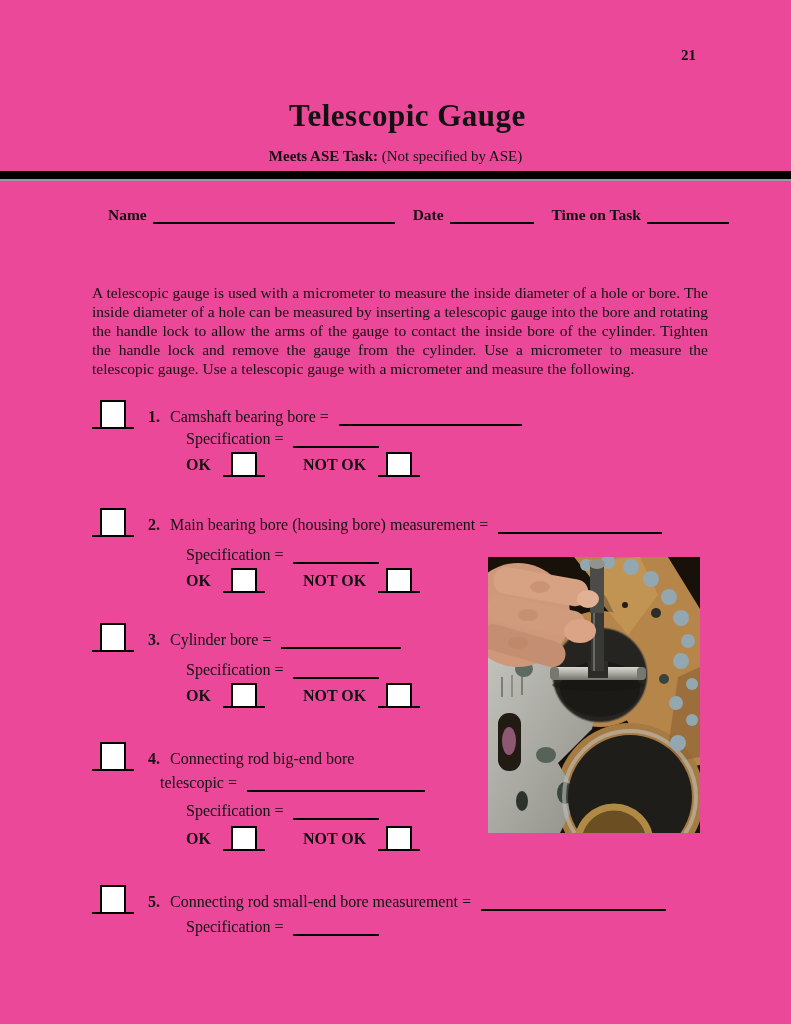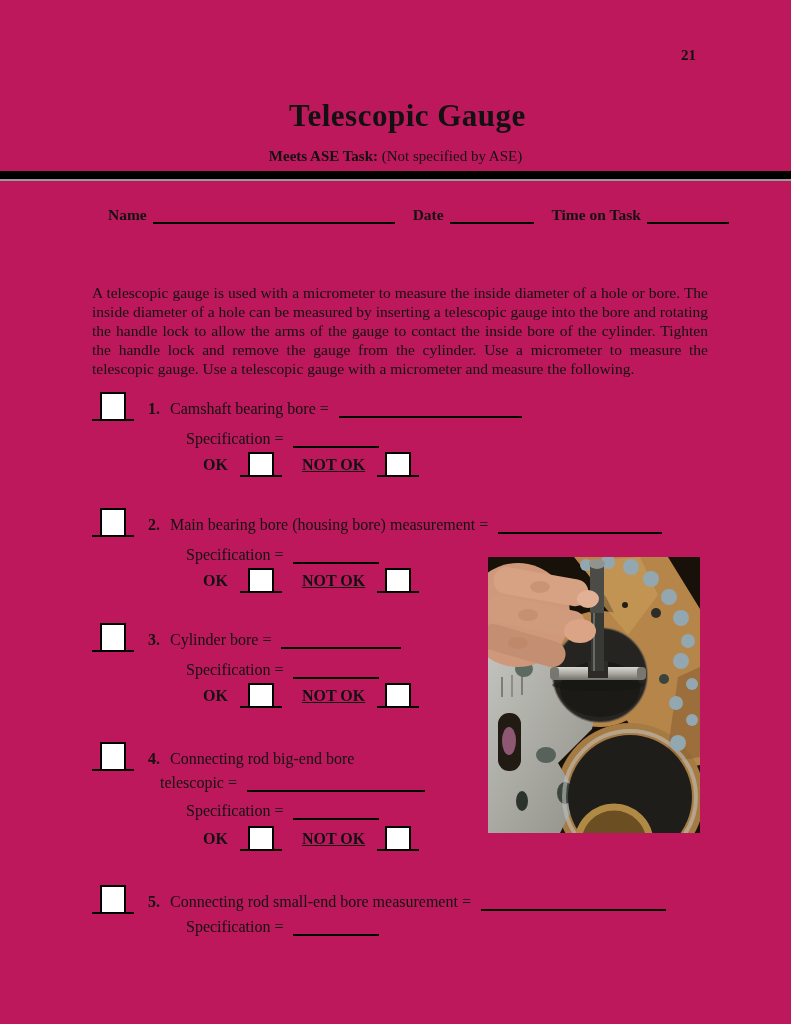--- a/index.html
+++ b/index.html
@@ -1,17 +1,17 @@
 <!DOCTYPE html>
 <html><head>
 <meta charset="utf-8">
 <style>
   html,body { margin:0; padding:0; background:#ffffff; }
   .page {
-    position:relative; width:791px; height:1024px; background:#be185d;
+    position:relative; width:791px; height:1024px; background:#ec4899;
     font-family:"Liberation Serif","DejaVu Serif",serif; color:#111; overflow:hidden;
   }
   .b { font-weight:bold; }
   .page-number { position:absolute; top:47px; right:95px; font-size:15px; font-weight:bold; }
   .title { position:absolute; top:86px; left:0; width:100%; text-align:center;
            font-size:31px; font-weight:bold; margin:12px; letter-spacing:0.5px; }
   .meets { position:absolute; top:148px; left:0; width:100%; text-align:center; font-size:15px; }
   .rule  { position:absolute; top:171px; left:0; width:791px; height:8px; background:#000;
            border-bottom:2px solid #9a9a9a; }
 
@@ -30,22 +30,22 @@
 
   .task  { position:absolute; left:92px; width:620px; height:110px; font-size:16px; }
   .t-row { position:absolute; left:0; white-space:nowrap; line-height:22px; }
   .num   { font-weight:bold; margin:0 6px 0 10px; }
 
   .boxline { display:inline-block; border-bottom:2px solid #000; padding:0 8px;
              vertical-align:-5px; line-height:0; }
   .box { display:inline-block; width:22px; height:21px; border:2px solid #000;
          background:#fff; margin-bottom:-2px; }
   .lead-box { width:22px; height:25px; }
-  .okword  { font-weight:bold;margin-left:17px; }
-  .nok { margin-left:16px;text-decoration:underline; }
+  .okword  { font-weight:bold; }
+  .nok { margin-left:34px; }
   .okbl { margin-left:8px; }
 
   .photo { position:absolute; left:488px; top:557px; width:212px; height:276px; }
 </style>
 </head>
 <body>
 
 <div class="page">
 
   <div class="page-number">21</div>
@@ -59,21 +59,21 @@
   <div class="info row1">
     <span class="b">Name</span><span class="bl" style="width:242px"></span>
     <span class="b">Date</span><span class="bl" style="width:84px"></span>
     <span class="b">Time on Task</span><span class="bl" style="width:82px"></span>
   </div>
 
 
   <p class="intro">A telescopic gauge is used with a micrometer to measure the inside diameter of a hole or bore. The inside diameter of a hole can be measured by inserting a telescopic gauge into the bore and rotating the handle lock to allow the arms of the gauge to contact the inside bore of the cylinder. Tighten the handle lock and remove the gauge from the cylinder.  Use a micrometer to measure the telescopic gauge.  Use a telescopic gauge with a micrometer and measure the following.</p>
 
   <div class="task" style="top:392px">
-    <div class="t-row" style="top:0">
+    <div class="t-row" style="top:8px">
       <span class="boxline"><span class="box lead-box"></span></span>
       <span class="num">1.</span>
       <span>Camshaft bearing bore =</span>
       <span class="bl" style="width:183px"></span>
     </div>
     <div class="t-row" style="top:36px; left:94px">
       <span>Specification =</span>
       <span class="bl" style="width:86px"></span>
     </div>
     <div class="t-row" style="top:60px; left:94px">

